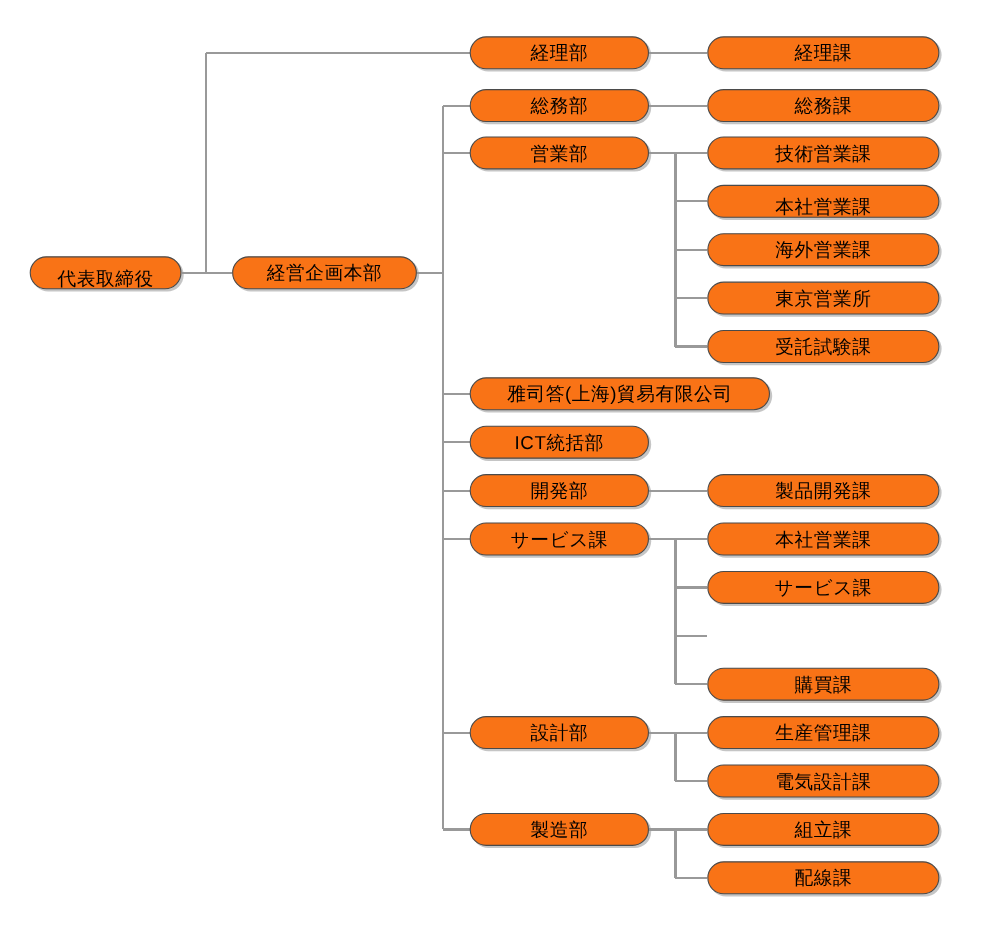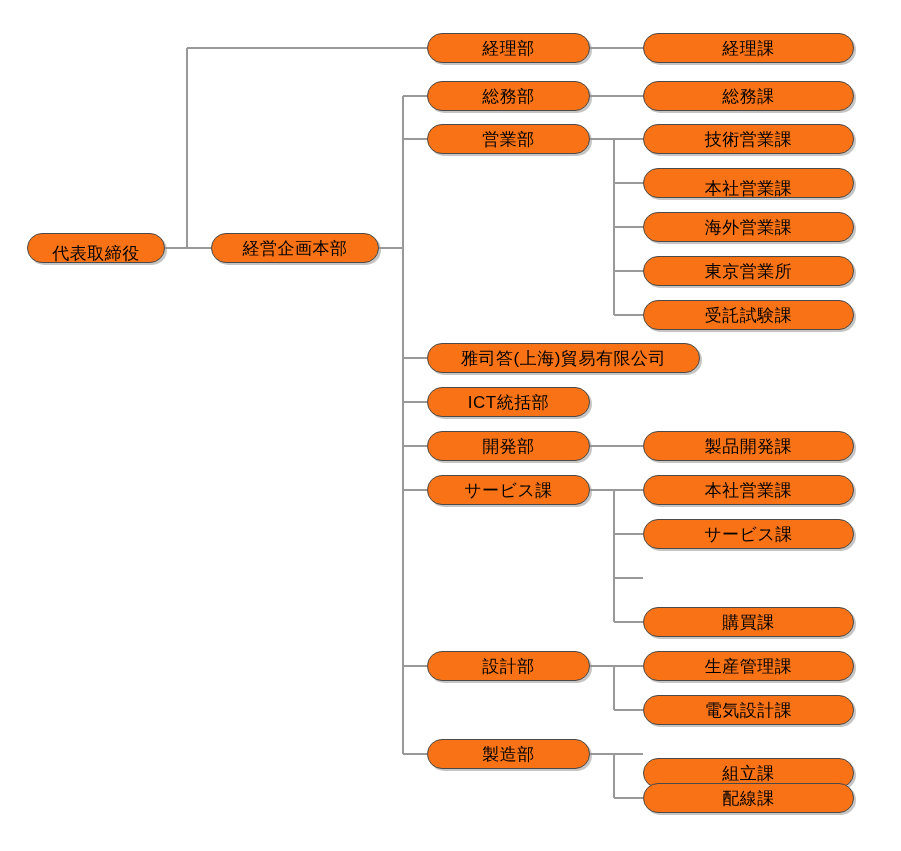--- a/index.html
+++ b/index.html
@@ -167,20 +167,20 @@
       </div>
       <div class="org-node level-3" style="left: 643px; top: 651px; width: 211px;">
         <span class="node-label">生産管理課</span>
       </div>
       <div class="org-node level-3" style="left: 643px; top: 695px; width: 211px;">
         <span class="node-label">電気設計課</span>
       </div>
       <div class="org-node level-2" style="left: 427px; top: 739px; width: 163px;">
         <span class="node-label">製造部</span>
       </div>
-      <div class="org-node level-3" style="left: 643px; top: 758px; width: 211px;">
+      <div class="org-node level-3" style="left: 643px; top: 739px; width: 211px;">
         <span class="node-label">組立課</span>
       </div>
       <div class="org-node level-3" style="left: 643px; top: 783px; width: 211px;">
         <span class="node-label">配線課</span>
       </div>
     </div>
 </div>
 
 </body></html>

